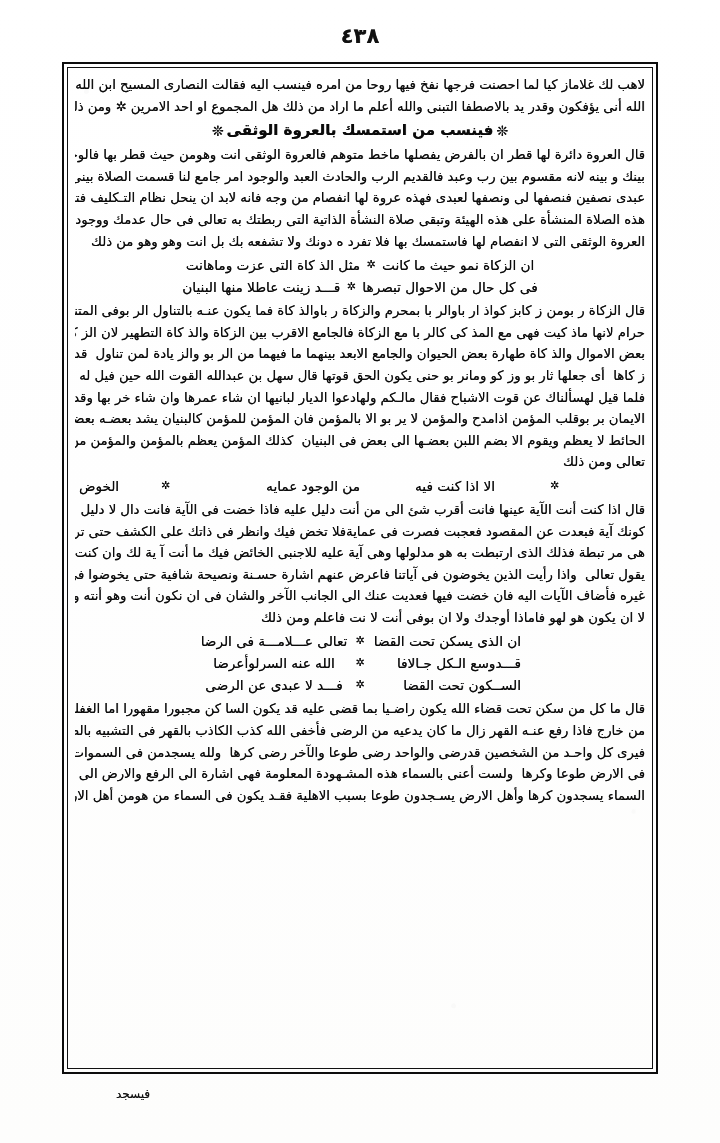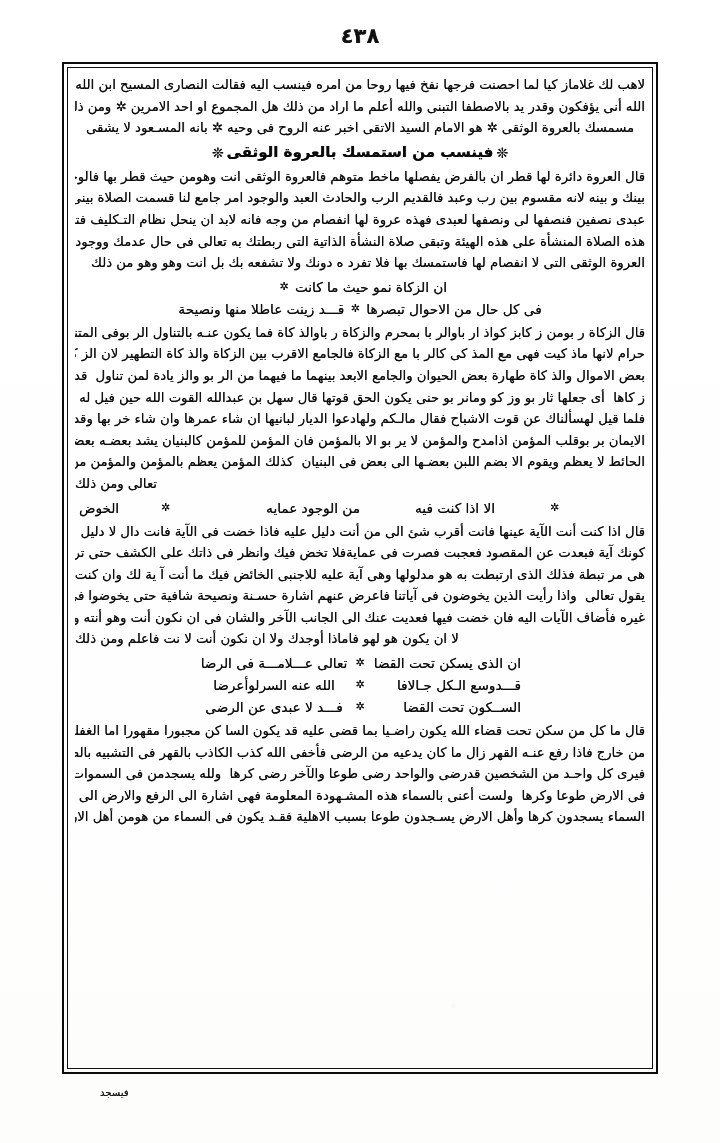--- a/index.html
+++ b/index.html
@@ -106,21 +106,21 @@
     overflow: hidden;
     letter-spacing: -0.3px;
   }
   .prose-block .ln > i {
     font-style: normal;
     white-space: pre;
   }
   
   .prose-block .ln.flush {
     display: block;
-    text-align: left;
+    text-align: right;
   }
   .prose-block .ln.flush-center {
     display: block;
     text-align: center;
   }
 
   
   .verse-group {
     margin: 2px 0 2px 0;
   }
@@ -172,22 +172,22 @@
   }
   .heading-line .htext {
     display: inline-block;
     padding: 0 2px;
   }
 
   
   #catchword {
     position: absolute;
     top: 1088px;
-    left: 100px;
-    font-size: 10px;
+    left: 116px;
+    font-size: 12px;
     font-family: "DejaVu Sans", "Liberation Sans", sans-serif;
     direction: rtl;
     color: #111;
     letter-spacing: -0.3px;
   }
 
   
   .inky {
     text-shadow:
       0 0 0.45px rgba(0,0,0,0.55),
@@ -211,21 +211,20 @@
   <div id="text-frame">
     <div id="text-column">
 
       <div class="ar prose-block inky">
         <div class="ln">
             <i>لاهب لك غلاماز كيا لما احصنت فرجها نفخ فيها روحا من امره فينسب اليه فقالت النصارى المسيح ابن الله قاتلهم</i>
           </div>
         <div class="ln">
             <i>الله أنى يؤفكون وقدر يد بالاصطفا التبنى والله أعلم ما اراد من ذلك هل المجموع او احد الامرين ✲ ومن ذلك</i>
           </div>
-        <div class="ln flush-center">مسمسك بالعروة الوثقى ✲ هو الامام السيد الاتقى      اخبر عنه الروح فى وحيه ✲ بانه المسـعود لا يشقى</div>
       </div>
 
       <div class="ar heading-line inky">
         <span class="orn">❊</span><span class="htext">فينسب من استمسك بالعروة الوثقى</span><span class="orn">❊</span>
       </div>
 
       <div class="ar prose-block inky">
         <div class="ln">
             <i>قال العروة دائرة لها قطر ان بالفرض يفصلها ماخط متوهم فالعروة الوثقى انت وهومن حيث قطر بها فالوجود منقسم</i>
           </div>
@@ -240,25 +239,26 @@
           </div>
         <div class="ln">
             <i>العروة الوثقى التى لا انفصام لها فاستمسك بها فلا تفرد ه دونك ولا تشفعه بك بل انت وهو وهو من ذلك</i>
           </div>
       </div>
 
       <div class="ar verse-group inky">
         <div class="verse-line">
           <span class="hemistich right">ان الزكاة نمو حيث ما كانت</span>
           <span class="star">✲</span>
+          <span class="hemistich left">مثل الذ كاة التى عزت وماهانت</span>
         </div>
         <div class="verse-line">
           <span class="hemistich right">فى كل حال من الاحوال تبصرها</span>
           <span class="star">✲</span>
-          <span class="hemistich left">قـــد زينت عاطلا منها ونصيحة</span>
+          <span class="hemistich left">قـــد زينت عاطلا منها البنيان</span>
         </div>
       </div>
 
       <div class="ar prose-block inky">
         <div class="ln">
             <i>قال الزكاة ر بومن ز كابز كواذ ار باوالر با بمحرم والزكاة ر باوالذ كاة فما يكون عنـه بالتناول الر بوفى المتناول والميتة</i>
           </div>
         <div class="ln">
             <i>حرام لانها ماذ كيت فهى مع المذ كى كالر با مع الزكاة فالجامع الاقرب بين الزكاة والذ كاة التطهير لان الز كاة طهارة</i>
           </div>
@@ -301,21 +301,21 @@
           </div>
         <div class="ln">
             <i>هى مر تبطة فذلك الذى ارتبطت به هو مدلولها وهى آية عليه للاجنبى الخائض فيك ما أنت آ ية لك وان كنت آ ية لك</i>
           </div>
         <div class="ln">
             <i>يقول تعالى  واذا رأيت الذين يخوضون فى آياتنا فاعرض عنهم اشارة حسـنة ونصيحة شافية حتى يخوضوا فى حديث</i>
           </div>
         <div class="ln">
             <i>غيره فأضاف الآيات اليه فان خضت فيها فعديت عنك الى الجانب الآخر والشان فى ان نكون أنت وهو أنته وهو لك</i>
           </div>
-        <div class="ln flush">لا ان يكون هو لهو فاماذا أوجدك  ولا ان نكون أنت لا نت فاعلم  ومن ذلك</div>
+        <div class="ln flush">لا ان يكون هو لهو فاماذا أوجدك  ولا ان بوفى أنت لا نت فاعلم  ومن ذلك</div>
       </div>
 
       <div class="ar verse-group inky">
         <div class="verse-line">
           <span class="hemistich right">ان الذى يسكن تحت القضا</span>
           <span class="star">✲</span>
           <span class="hemistich left">تعالى عـــلامـــة فى الرضا</span>
         </div>
         <div class="verse-line">
           <span class="hemistich right">قـــدوسع الـكل جـالافا</span>

